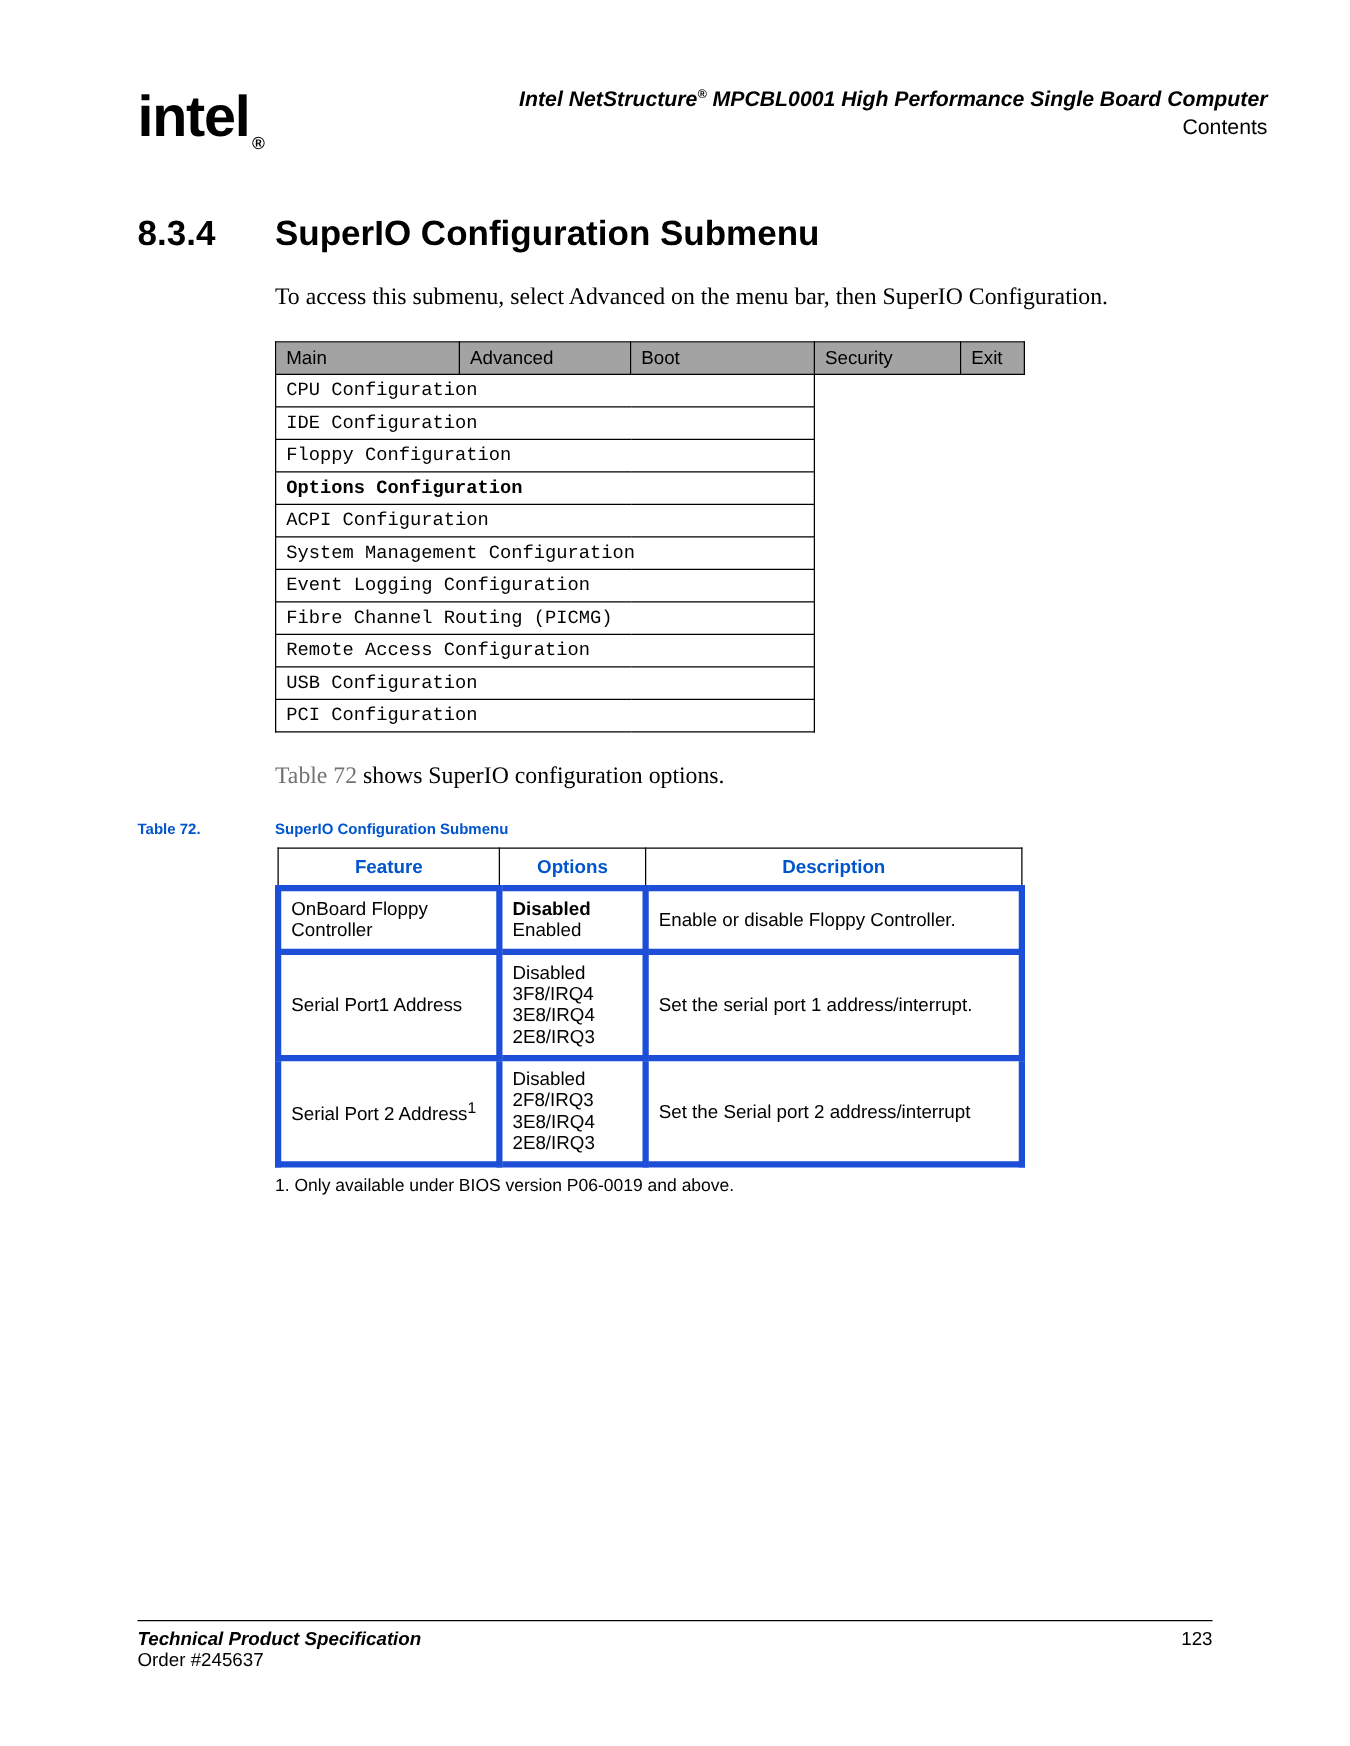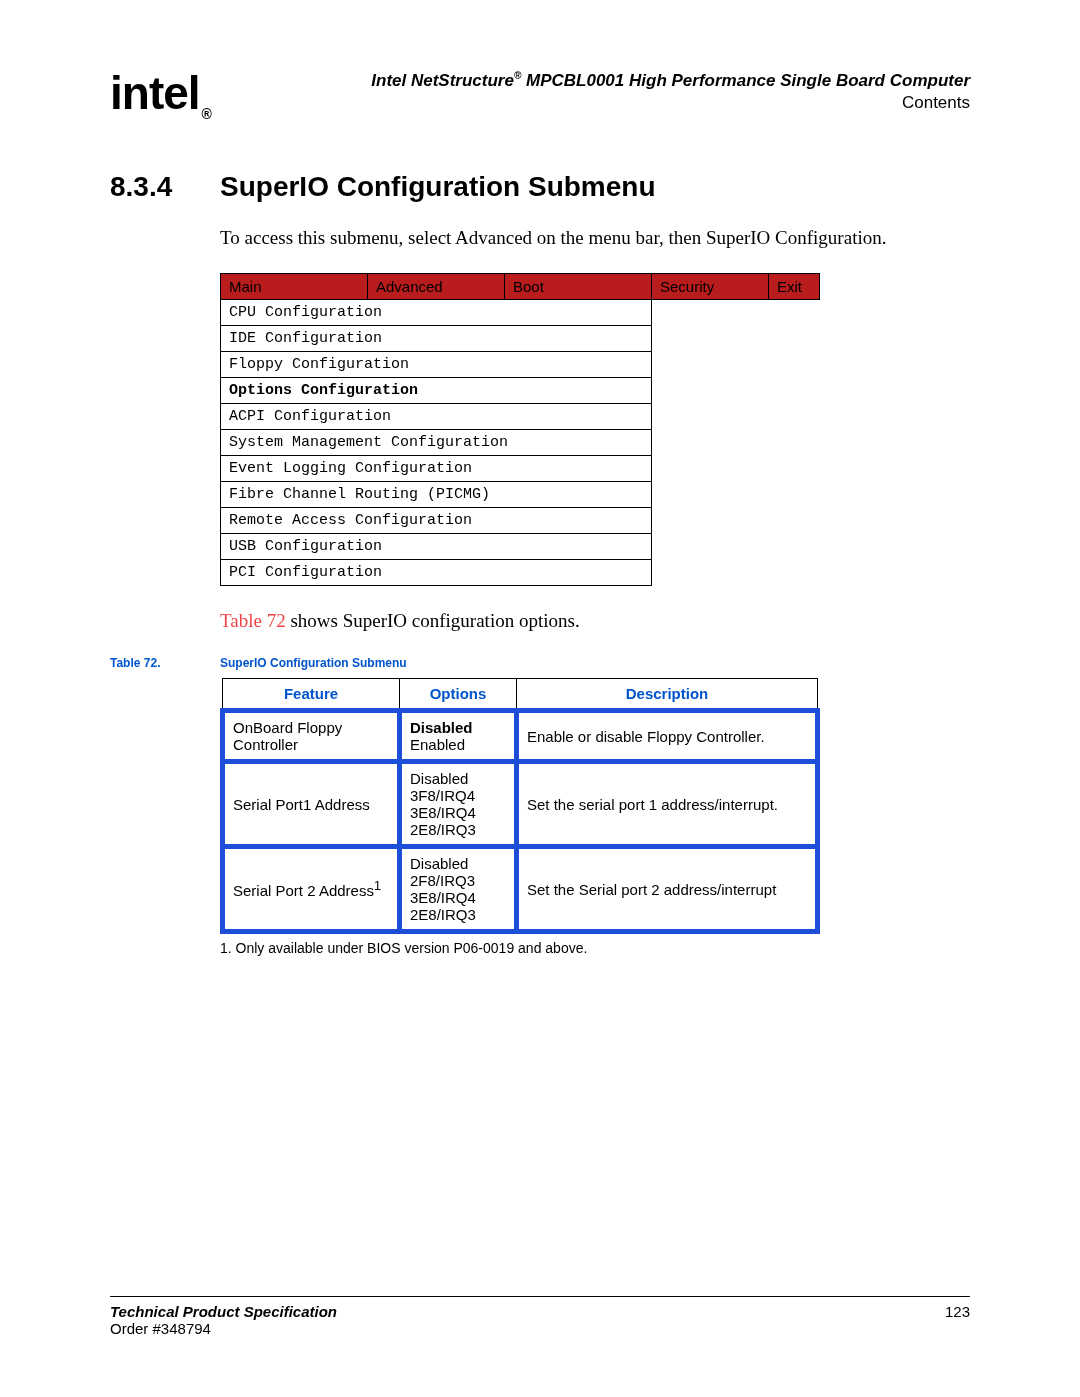--- a/index.html
+++ b/index.html
@@ -11,21 +11,21 @@
     background: #fff;
     font-family: Arial, Helvetica, sans-serif;
     color: #000;
     position: relative;
   }
   .page {
     position: relative;
     width: 1080px;
     height: 1397px;
     box-sizing: border-box;
-    padding: 70px 110px 60px 110px;
+    padding: 70px 66px 60px 110px;
   }
   .header-row {
     display: flex;
     align-items: flex-start;
     margin-bottom: 50px;
   }
   .logo {
     font-family: Arial, Helvetica, sans-serif;
     font-weight: bold;
     font-size: 46px;
@@ -76,34 +76,34 @@
     border-collapse: collapse;
     width: 600px;
     font-family: Arial, Helvetica, sans-serif;
     font-size: 15px;
   }
   .menu-table td {
     border: 1px solid #000;
     padding: 4px 8px;
   }
   .menu-table .hdr td {
-    background: #b91c1c;
+    background: #a3a3a3;
   }
   .menu-table .mono {
     font-family: "Courier New", monospace;
   }
   .menu-table .bold {
     font-weight: bold;
   }
   .ref-p {
     font-family: "Times New Roman", Times, serif;
     font-size: 19px;
     margin: 24px 0 24px 110px;
   }
-  .ref-p .link { color: #ef4444; }
+  .ref-p .link { color: #737373; }
   .table-caption {
     color: #0055cc;
     font-weight: bold;
     font-size: 12px;
     margin-bottom: 8px;
   }
   .table-caption .tbl-num { display: inline-block; width: 110px; }
   .opt-table {
     margin-left: 110px;
     border-collapse: collapse;
@@ -256,18 +256,18 @@
   </tbody>
     </table>
 
   <div class="notes">
     <div>1. Only available under BIOS version P06-0019 and above.</div>
   </div>
 
   <div class="footer">
     <div class="footer-left">
       <span class="tps">Technical Product Specification</span><br>
-      <span>Order #348794</span>
+      <span>Order #245637</span>
     </div>
     <div>123</div>
   </div>
 
 </div>
 
 </body></html>

